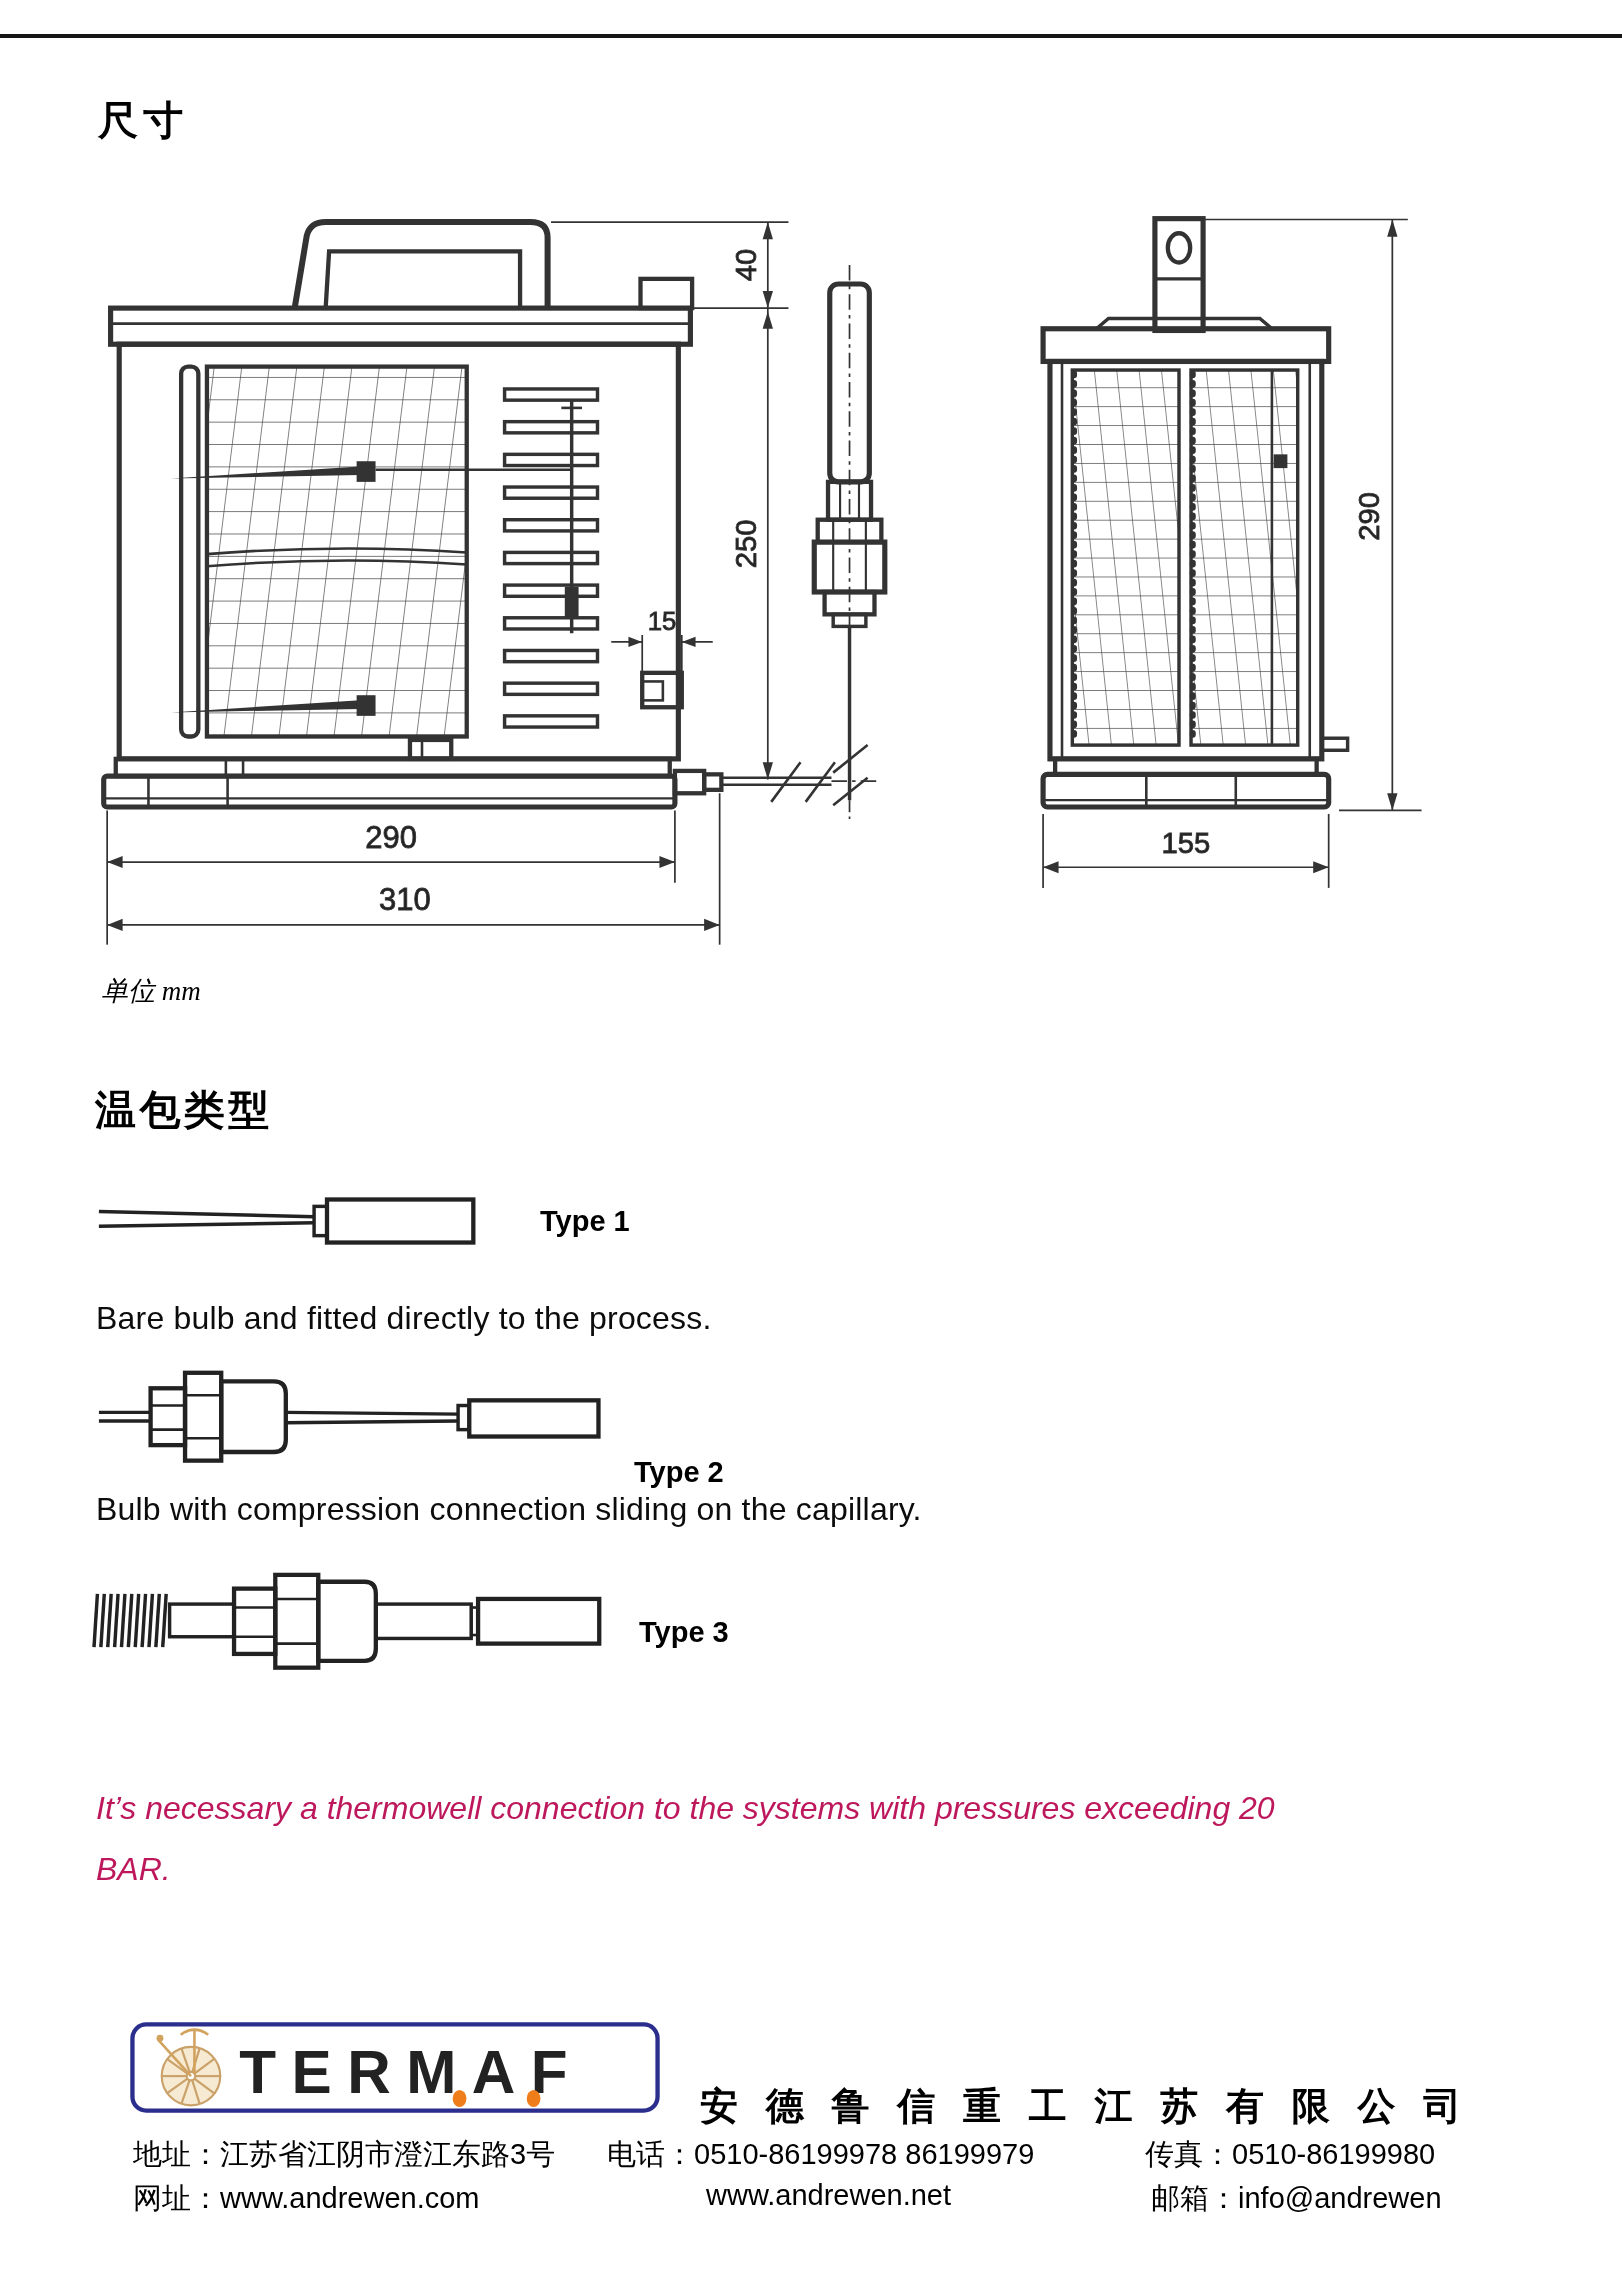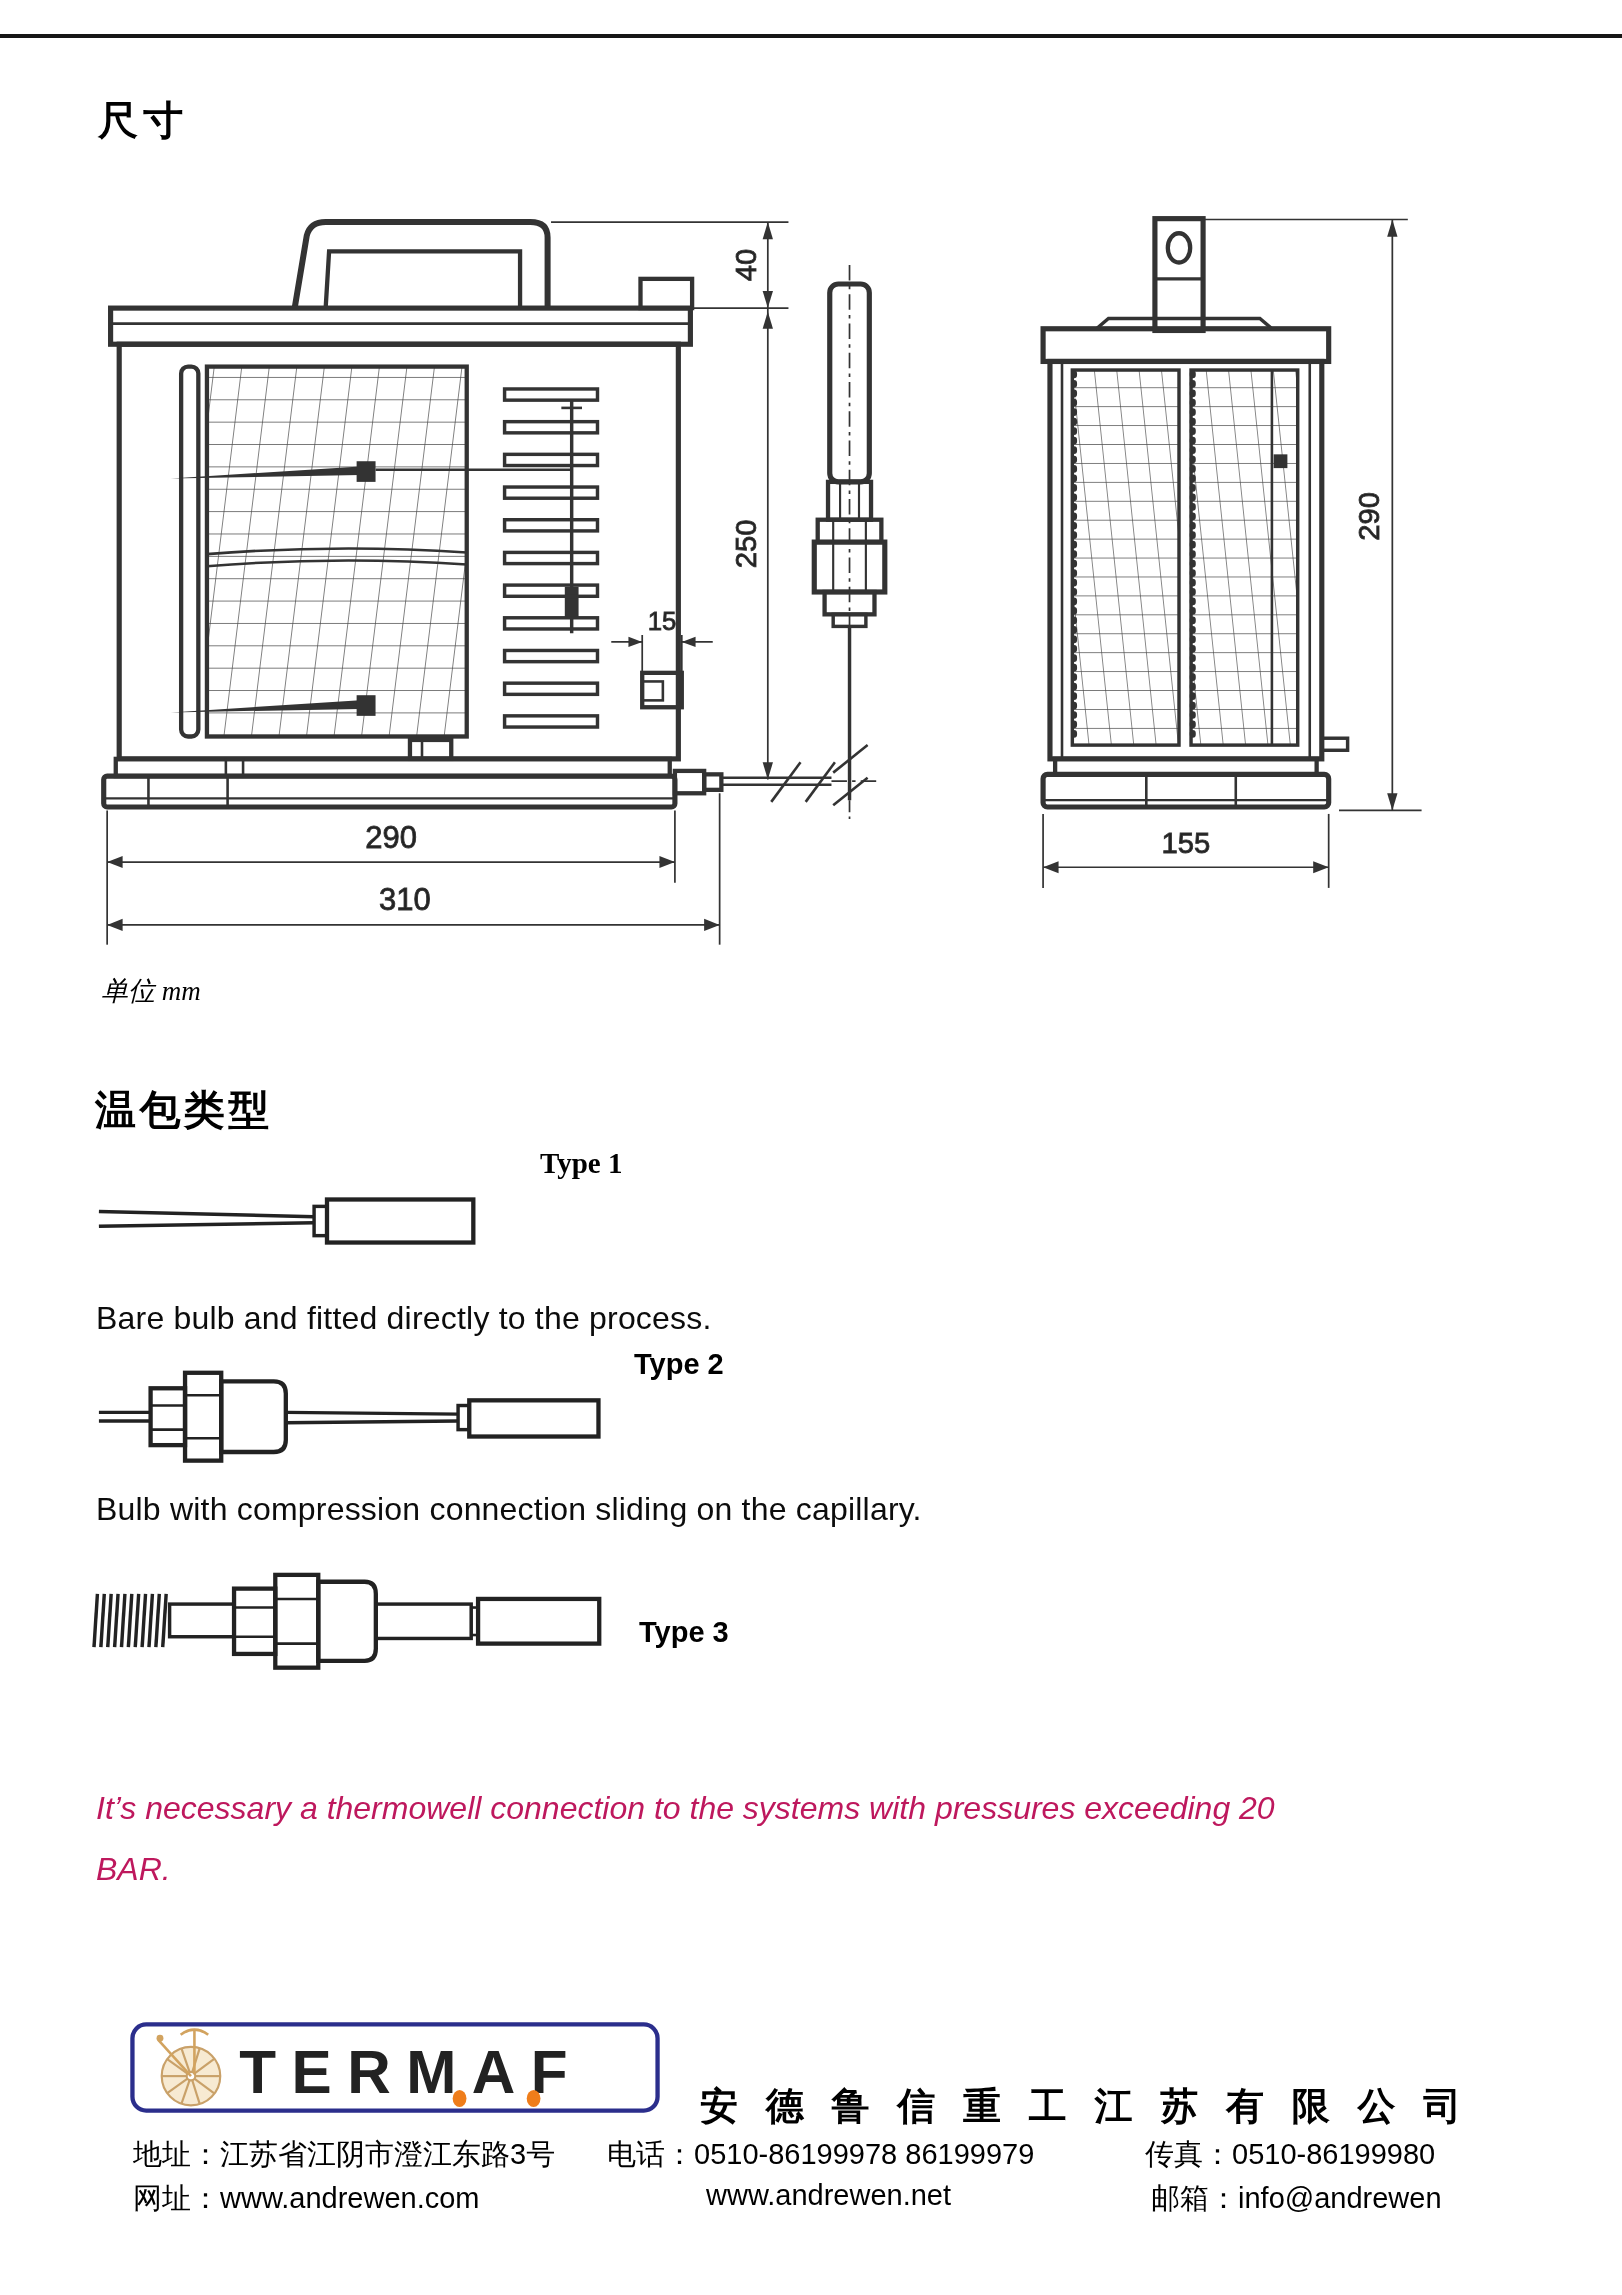--- a/index.html
+++ b/index.html
@@ -200,41 +200,41 @@
   <div class="abs cjk-heading" style="left:95px;top:1083px;font-size:41px;letter-spacing:3.4px;">温包类型</div>
 
   <svg class="abs" style="left:86px;top:1177px;" width="482" height="82" viewBox="0 0 560 95">
     <g stroke="#222" fill="none">
       <line x1="15" y1="40" x2="265" y2="46" stroke-width="4"></line>
       <line x1="15" y1="57" x2="265" y2="53" stroke-width="4"></line>
       <rect x="265" y="34" width="15" height="34" stroke-width="4"></rect>
       <rect x="280" y="26" width="170" height="50" stroke-width="5"></rect>
     </g>
   </svg>
-  <div class="abs type-label" style="left:540px;top:1147px;font-family:Liberation Serif, serif;">Type 1</div>
+  <div class="abs type-label" style="left:540px;top:1205px;">Type 1</div>
   <div class="abs body-text" style="left:96px;top:1300px;">Bare bulb and fitted directly to the process.</div>
 
   <svg class="abs" style="left:86px;top:1364px;" width="534" height="108" viewBox="0 0 620 125">
     <g stroke="#222" fill="none">
       <line x1="15" y1="56" x2="75" y2="56" stroke-width="4"></line>
       <line x1="15" y1="66" x2="75" y2="66" stroke-width="4"></line>
       <rect x="75" y="28" width="40" height="66" stroke-width="5"></rect>
       <line x1="75" y1="48" x2="115" y2="48" stroke-width="3"></line>
       <line x1="75" y1="76" x2="115" y2="76" stroke-width="3"></line>
       <rect x="115" y="10" width="42" height="102" stroke-width="5"></rect>
       <line x1="115" y1="36" x2="157" y2="36" stroke-width="3"></line>
       <line x1="115" y1="86" x2="157" y2="86" stroke-width="3"></line>
       <path d="M157,20 H218 Q232,20 232,34 V88 Q232,102 218,102 H157 Z" stroke-width="5"></path>
       <line x1="232" y1="56" x2="432" y2="58" stroke-width="4"></line>
       <line x1="232" y1="68" x2="432" y2="66" stroke-width="4"></line>
       <rect x="432" y="48" width="13" height="28" stroke-width="4"></rect>
       <rect x="445" y="42" width="150" height="42" stroke-width="5"></rect>
     </g>
   </svg>
-  <div class="abs type-label" style="left:634px;top:1348px;">Type 2</div>
+  <div class="abs type-label" style="left:634px;top:1456px;">Type 2</div>
   <div class="abs body-text" style="left:96px;top:1491px;">Bulb with compression connection sliding on the capillary.</div>
 
   <svg class="abs" style="left:86px;top:1568px;" width="602" height="116" viewBox="0 0 700 135">
     <g stroke="#222" fill="none">
       <g stroke-width="4">
         <line x1="9" y1="92" x2="13" y2="30"></line>
           <line x1="17" y1="92" x2="21" y2="30"></line>
         <line x1="25" y1="92" x2="29" y2="30"></line>
           <line x1="33" y1="92" x2="37" y2="30"></line>
         <line x1="41" y1="92" x2="45" y2="30"></line>

